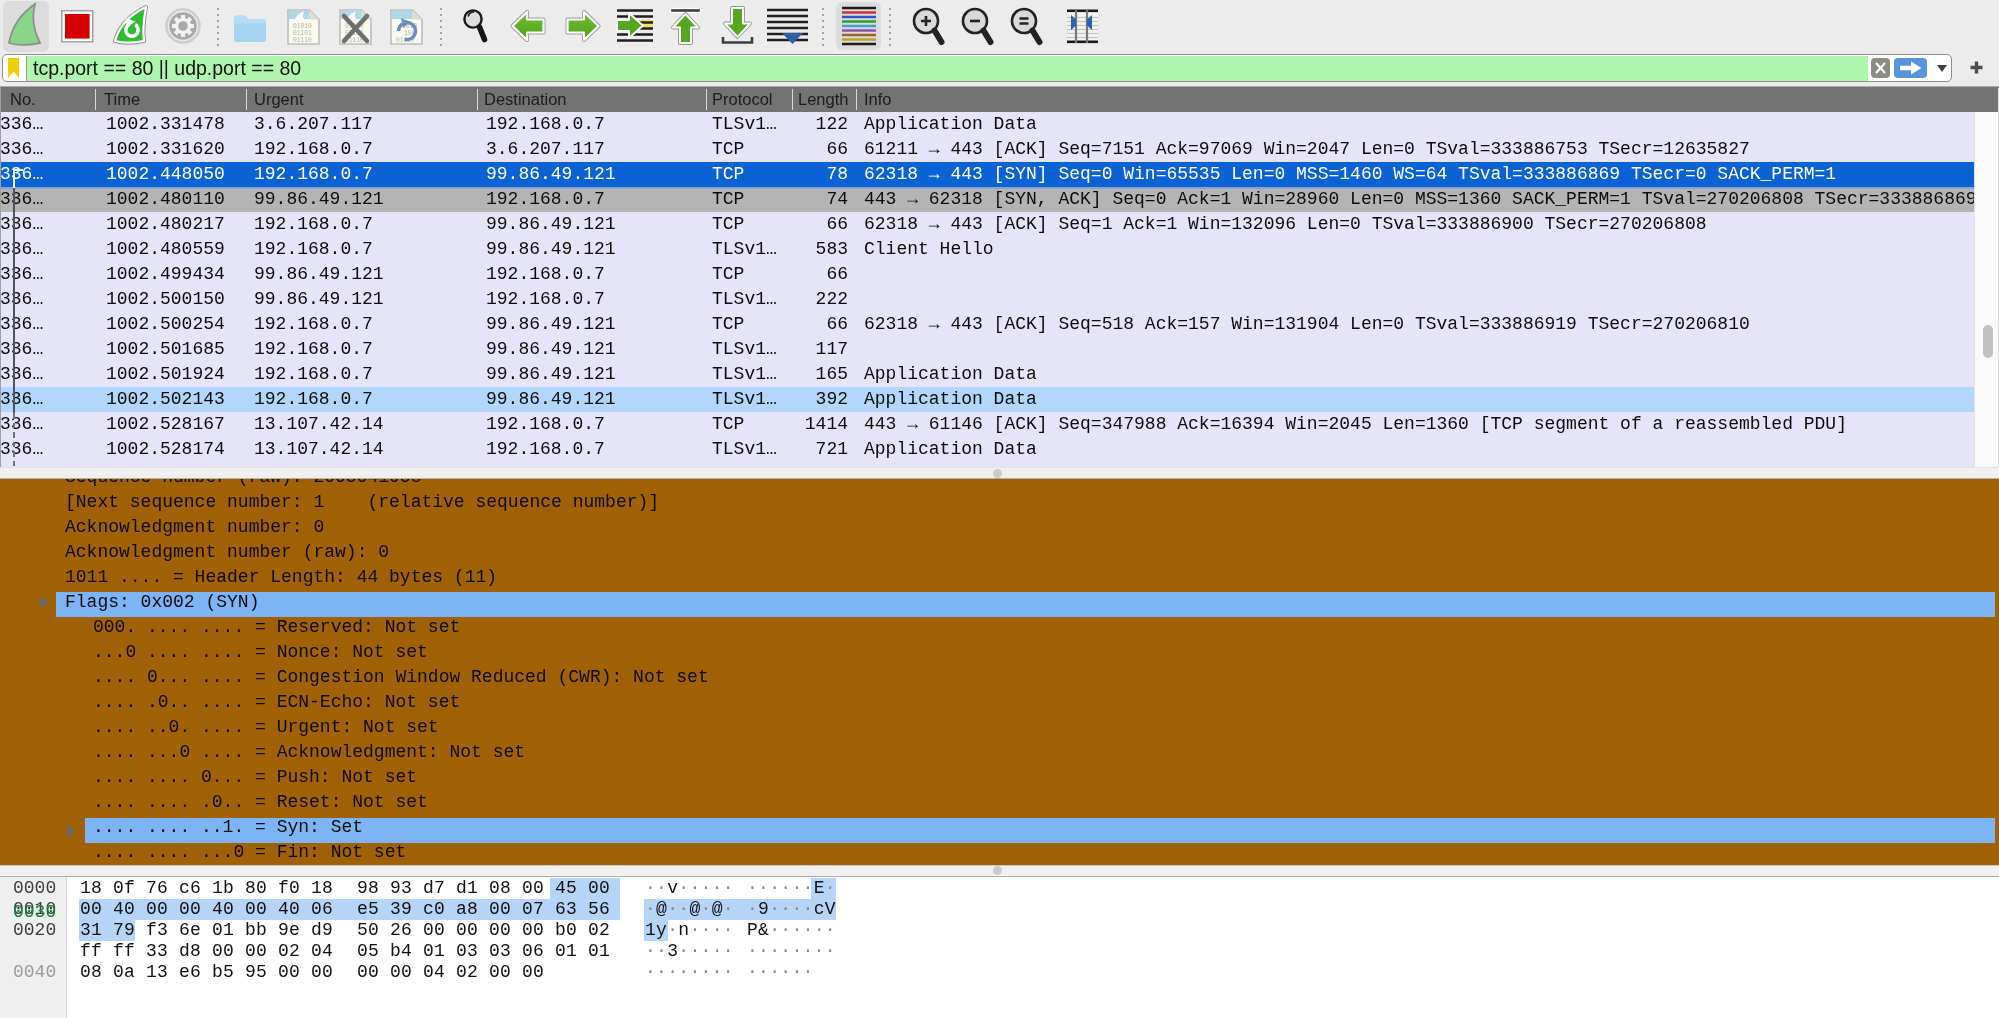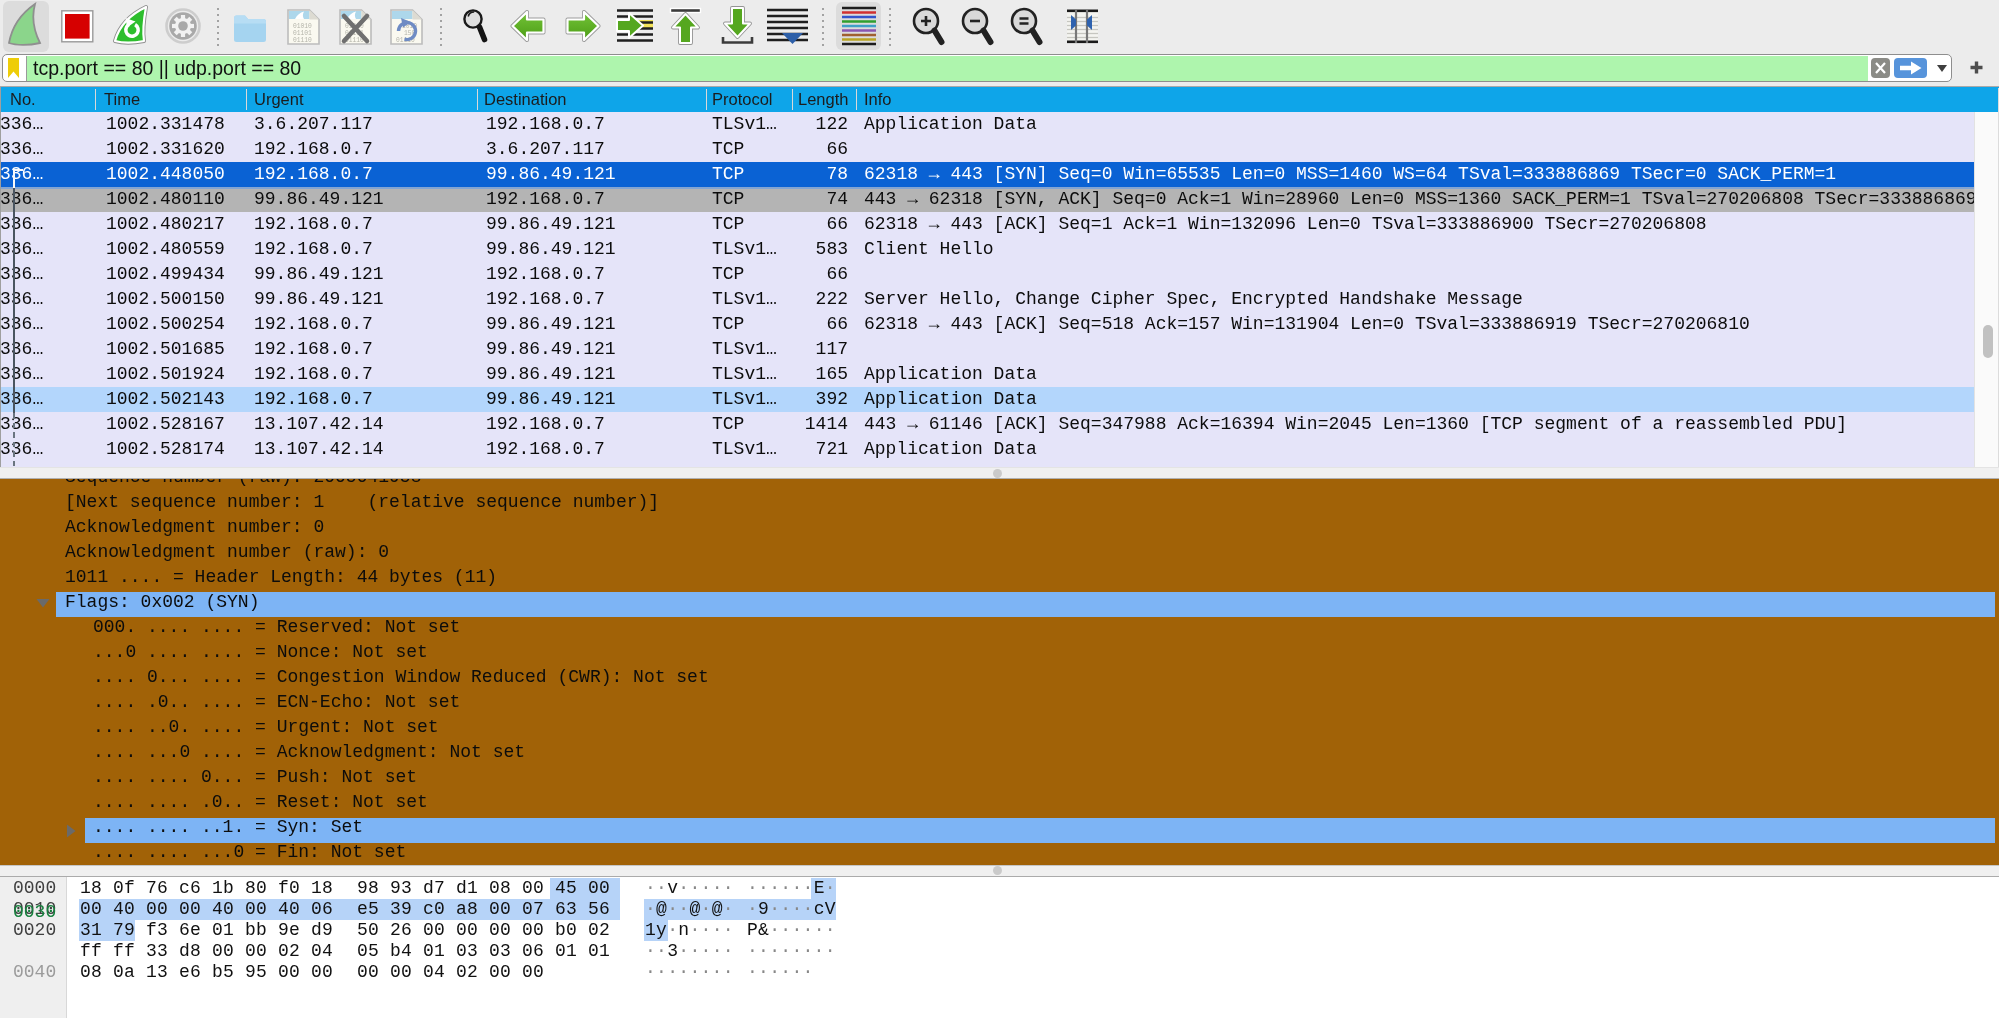--- a/index.html
+++ b/index.html
@@ -10,21 +10,21 @@
   #toolbar{position:absolute;left:0;top:0;width:1999px;height:87px;background:#ececec}
   .tsep{position:absolute;top:8px;width:2px;height:38px;
         background-image:repeating-linear-gradient(to bottom,#a2a2a2 0 2px,transparent 2px 6px)}
   .pressed{position:absolute;background:#dcdcdc;border-radius:6px}
   
   #fbox{position:absolute;left:2px;top:54px;width:1950px;height:28px;background:#fff;
         border:1.5px solid #8e8e8e;border-radius:5px;box-sizing:border-box}
   #fgreen{position:absolute;left:26px;top:55.5px;width:1842px;height:25.5px;background:#aef5ad}
   #ftext{position:absolute;left:33px;top:55px;height:26px;line-height:26px;font-size:19.5px;color:#111}
   
-  #phead{position:absolute;left:0;top:87px;width:1999px;height:25px;background:#0ea5e9;
+  #phead{position:absolute;left:0;top:87px;width:1999px;height:25px;background:#737373;
          border-bottom:6px solid #22c55e;font-size:16.5px;color:#1c1c1c}
   #phead span{position:absolute;top:0;line-height:25px;white-space:nowrap;overflow:hidden}
   .hsep{position:absolute;top:2px;width:1px;height:21px;background:#d9d9d9}
   
   .prow{position:absolute;left:0;width:1974px;height:25px;white-space:pre;overflow:hidden;
         font-family:"Liberation Mono",monospace;font-size:18px;color:#0c0c0c}
   .prow span{position:absolute;top:0;line-height:25px}
   .cno{left:0;width:91px;}
   .ct{left:106px}.cs{left:254px}.cd{left:486px}.cp{left:712px}
   .cl{left:748px;width:100px;text-align:right}
@@ -282,27 +282,27 @@
   <span style="left:864px">Info</span>
   <div class="hsep" style="left:95px"></div>
   <div class="hsep" style="left:246px"></div>
   <div class="hsep" style="left:477px"></div>
   <div class="hsep" style="left:706px"></div>
   <div class="hsep" style="left:792px"></div>
   <div class="hsep" style="left:856px"></div>
 </div>
 
 <div class="prow lav" style="top:112px"><span class="cno">336…</span><span class="ct">1002.331478</span><span class="cs">3.6.207.117</span><span class="cd">192.168.0.7</span><span class="cp">TLSv1…</span><span class="cl">122</span><span class="ci">Application Data</span></div>
-<div class="prow lav" style="top:137px"><span class="cno">336…</span><span class="ct">1002.331620</span><span class="cs">192.168.0.7</span><span class="cd">3.6.207.117</span><span class="cp">TCP</span><span class="cl">66</span></div>
+<div class="prow lav" style="top:137px"><span class="cno">336…</span><span class="ct">1002.331620</span><span class="cs">192.168.0.7</span><span class="cd">3.6.207.117</span><span class="cp">TCP</span><span class="cl">66</span><span class="ci">61211 → 443 [ACK] Seq=7151 Ack=97069 Win=2047 Len=0 TSval=333886753 TSecr=12635827</span></div>
 <div class="prow sel" style="top:162px"><span class="cno">336…</span><span class="ct">1002.448050</span><span class="cs">192.168.0.7</span><span class="cd">99.86.49.121</span><span class="cp">TCP</span><span class="cl">78</span><span class="ci">62318 → 443 [SYN] Seq=0 Win=65535 Len=0 MSS=1460 WS=64 TSval=333886869 TSecr=0 SACK_PERM=1</span></div>
 <div class="prow gry" style="top:187px"><span class="cno">336…</span><span class="ct">1002.480110</span><span class="cs">99.86.49.121</span><span class="cd">192.168.0.7</span><span class="cp">TCP</span><span class="cl">74</span><span class="ci">443 → 62318 [SYN, ACK] Seq=0 Ack=1 Win=28960 Len=0 MSS=1360 SACK_PERM=1 TSval=270206808 TSecr=333886869</span></div>
 <div class="prow lav" style="top:212px"><span class="cno">336…</span><span class="ct">1002.480217</span><span class="cs">192.168.0.7</span><span class="cd">99.86.49.121</span><span class="cp">TCP</span><span class="cl">66</span><span class="ci">62318 → 443 [ACK] Seq=1 Ack=1 Win=132096 Len=0 TSval=333886900 TSecr=270206808</span></div>
 <div class="prow lav" style="top:237px"><span class="cno">336…</span><span class="ct">1002.480559</span><span class="cs">192.168.0.7</span><span class="cd">99.86.49.121</span><span class="cp">TLSv1…</span><span class="cl">583</span><span class="ci">Client Hello</span></div>
 <div class="prow lav" style="top:262px"><span class="cno">336…</span><span class="ct">1002.499434</span><span class="cs">99.86.49.121</span><span class="cd">192.168.0.7</span><span class="cp">TCP</span><span class="cl">66</span></div>
-<div class="prow lav" style="top:287px"><span class="cno">336…</span><span class="ct">1002.500150</span><span class="cs">99.86.49.121</span><span class="cd">192.168.0.7</span><span class="cp">TLSv1…</span><span class="cl">222</span><span class="ci">Server Hello, Change Cipher Spec, Encrypted Handshake Message</span></div>
+<div class="prow lav" style="top:287px"><span class="cno">336…</span><span class="ct">1002.500150</span><span class="cs">99.86.49.121</span><span class="cd">192.168.0.7</span><span class="cp">TLSv1…</span><span class="cl">222</span></div>
 <div class="prow lav" style="top:312px"><span class="cno">336…</span><span class="ct">1002.500254</span><span class="cs">192.168.0.7</span><span class="cd">99.86.49.121</span><span class="cp">TCP</span><span class="cl">66</span><span class="ci">62318 → 443 [ACK] Seq=518 Ack=157 Win=131904 Len=0 TSval=333886919 TSecr=270206810</span></div>
 <div class="prow lav" style="top:337px"><span class="cno">336…</span><span class="ct">1002.501685</span><span class="cs">192.168.0.7</span><span class="cd">99.86.49.121</span><span class="cp">TLSv1…</span><span class="cl">117</span></div>
 <div class="prow lav" style="top:362px"><span class="cno">336…</span><span class="ct">1002.501924</span><span class="cs">192.168.0.7</span><span class="cd">99.86.49.121</span><span class="cp">TLSv1…</span><span class="cl">165</span><span class="ci">Application Data</span></div>
 <div class="prow lbl" style="top:387px"><span class="cno">336…</span><span class="ct">1002.502143</span><span class="cs">192.168.0.7</span><span class="cd">99.86.49.121</span><span class="cp">TLSv1…</span><span class="cl">392</span><span class="ci">Application Data</span></div>
 <div class="prow lav" style="top:412px"><span class="cno">336…</span><span class="ct">1002.528167</span><span class="cs">13.107.42.14</span><span class="cd">192.168.0.7</span><span class="cp">TCP</span><span class="cl">1414</span><span class="ci">443 → 61146 [ACK] Seq=347988 Ack=16394 Win=2045 Len=1360 [TCP segment of a reassembled PDU]</span></div>
 <div class="prow lav" style="top:437px"><span class="cno">336…</span><span class="ct">1002.528174</span><span class="cs">13.107.42.14</span><span class="cd">192.168.0.7</span><span class="cp">TLSv1…</span><span class="cl">721</span><span class="ci">Application Data</span></div>
 
 <div class="abs lav" style="left:0;top:462px;width:1974px;height:6px"></div>
 <div id="sbtrack"></div>
 <div id="sbthumb"></div>

